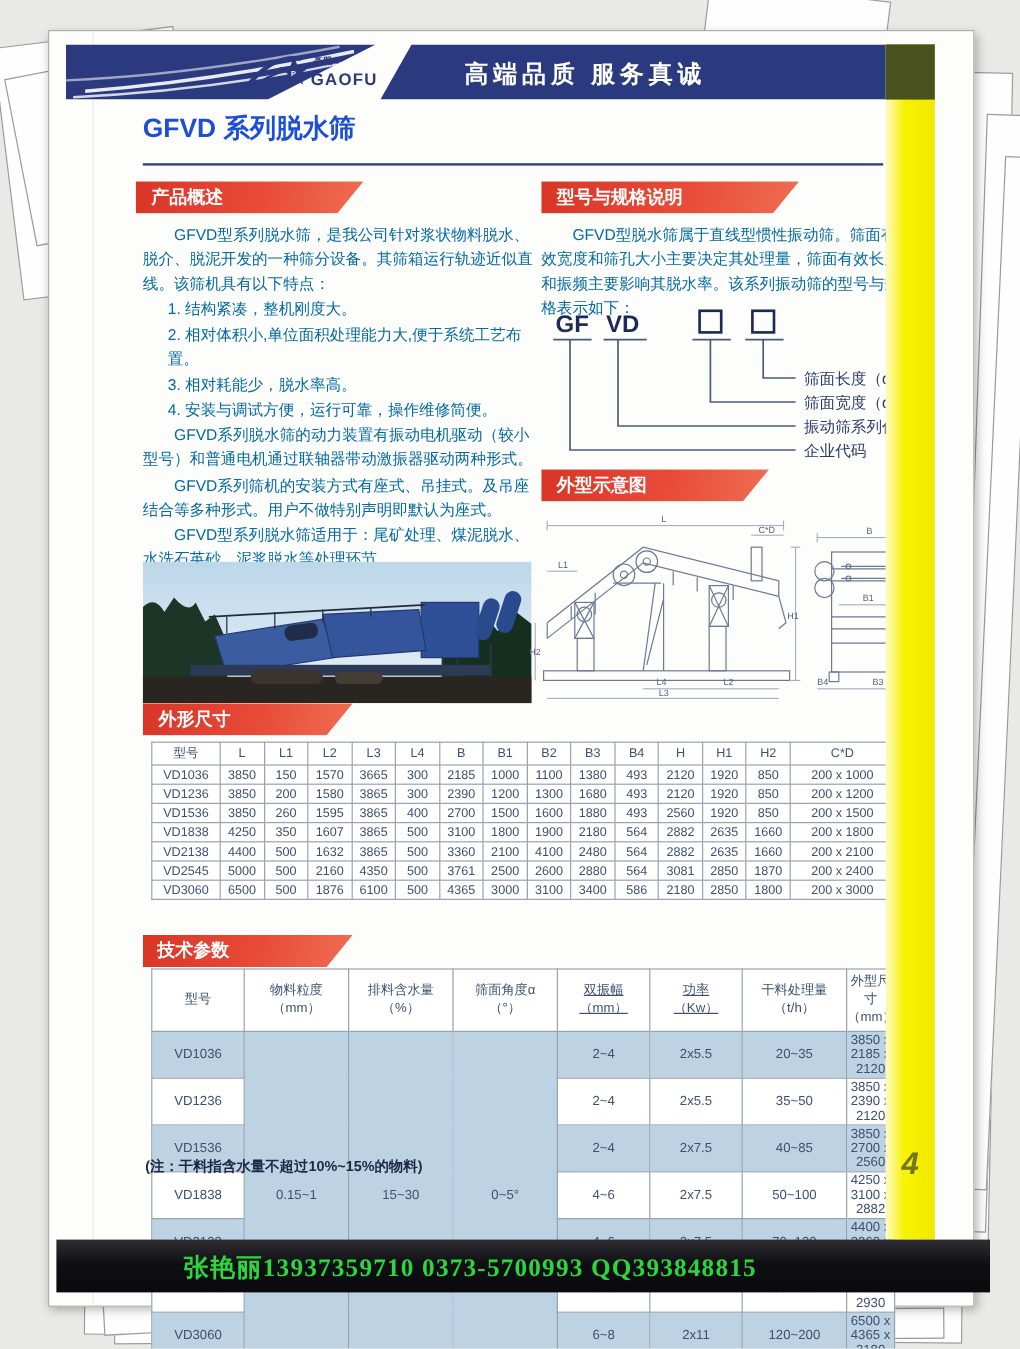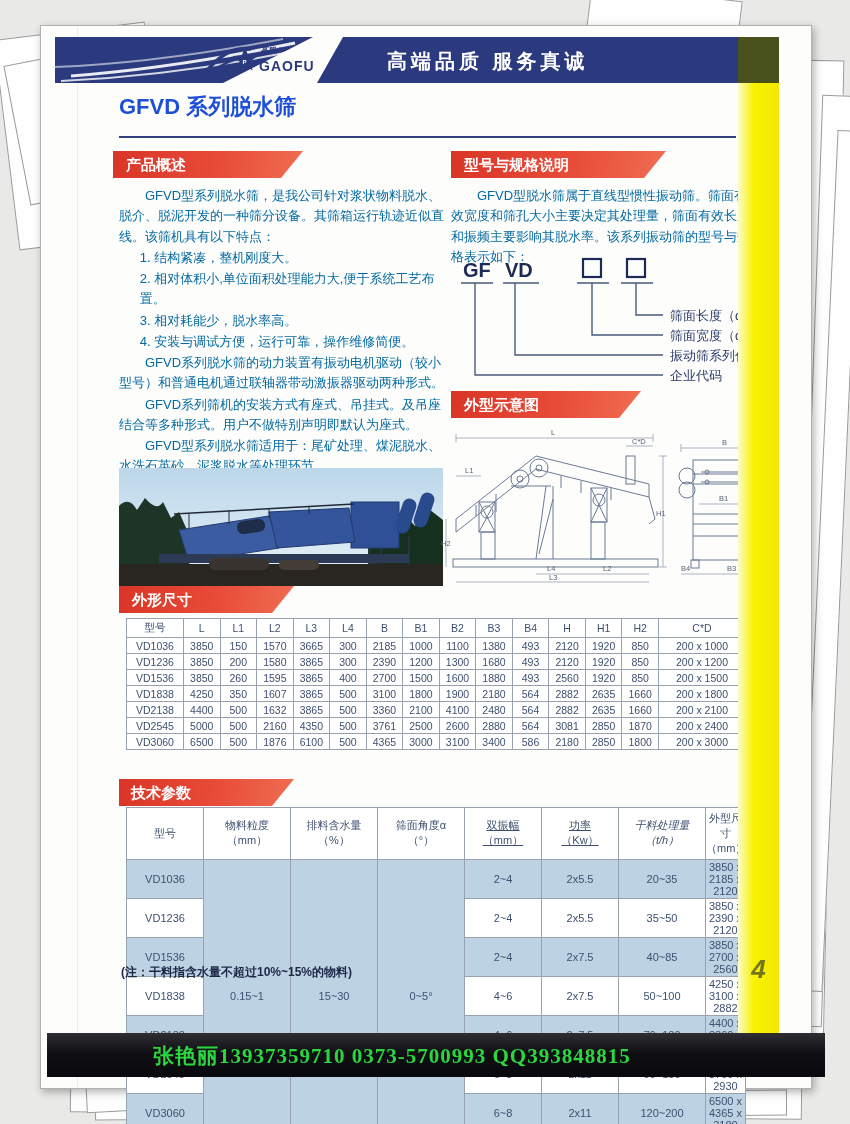--- a/index.html
+++ b/index.html
@@ -42,21 +42,21 @@
   .ttable{position:absolute;left:85px;top:781px;width:620px;z-index:3;border:1.5px solid #77808e;}
   th,td{border:1px solid #98a2ae;text-align:center;color:#3e5070;font-weight:normal;overflow:hidden;}
   .dtable th{font-size:10.5px;padding:2px 0;}
   .dtable td{font-size:10.5px;padding:1.5px 0;}
   .dtable th:first-child{width:56px;} .dtable th:last-child{width:86px;}
   .ttable th{font-size:11px;padding:3px 0;line-height:1.35;}
   .ttable td{font-size:11px;padding:1px 0;height:16px;}
   .ttable th:nth-child(1){width:76px;}
   .ttable th:nth-child(2),.ttable th:nth-child(3),.ttable th:nth-child(4){width:86px;}
   .ttable th:nth-child(5),.ttable th:nth-child(6){width:76px;text-decoration:underline;}
-  .ttable th:nth-child(7){width:86px;font-style:italic;}
+  .ttable th:nth-child(7){width:86px;}
   .ttable tr.alt td{background:#bdd2e2;}
   .ttable td.mid{background:#fff;}
 
   .note{position:absolute;left:80px;top:938px;font-size:12px;font-weight:bold;color:#1d2747;z-index:3;}
 
   .footer{position:absolute;left:6px;top:1007px;width:758px;height:44px;z-index:6;
           background:linear-gradient(180deg,#2e2e33 0%,#101014 45%,#0a0a0e 100%);padding-left:20px;}
   .footer span{display:block;padding:9px 0 0 86px;font-family:"Liberation Serif",serif;
                font-size:21px;font-weight:bold;color:#2bd63e;letter-spacing:1px;}
 </style>

